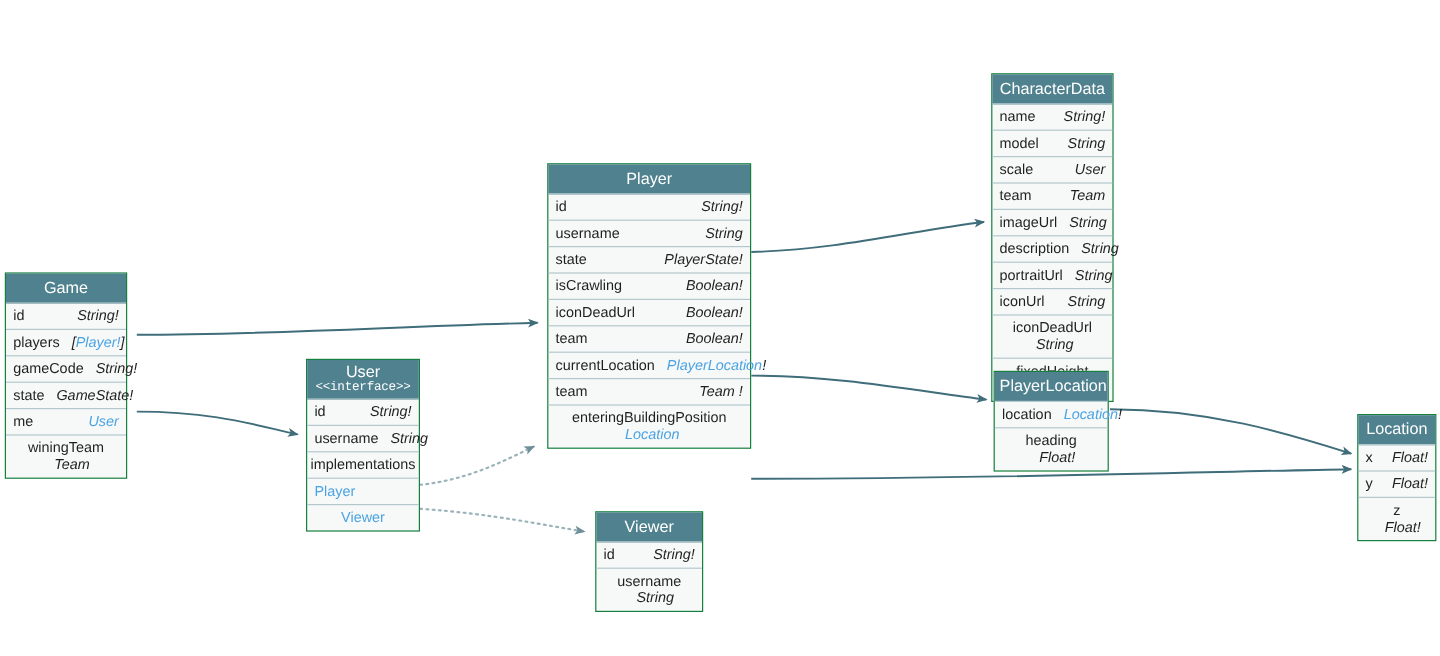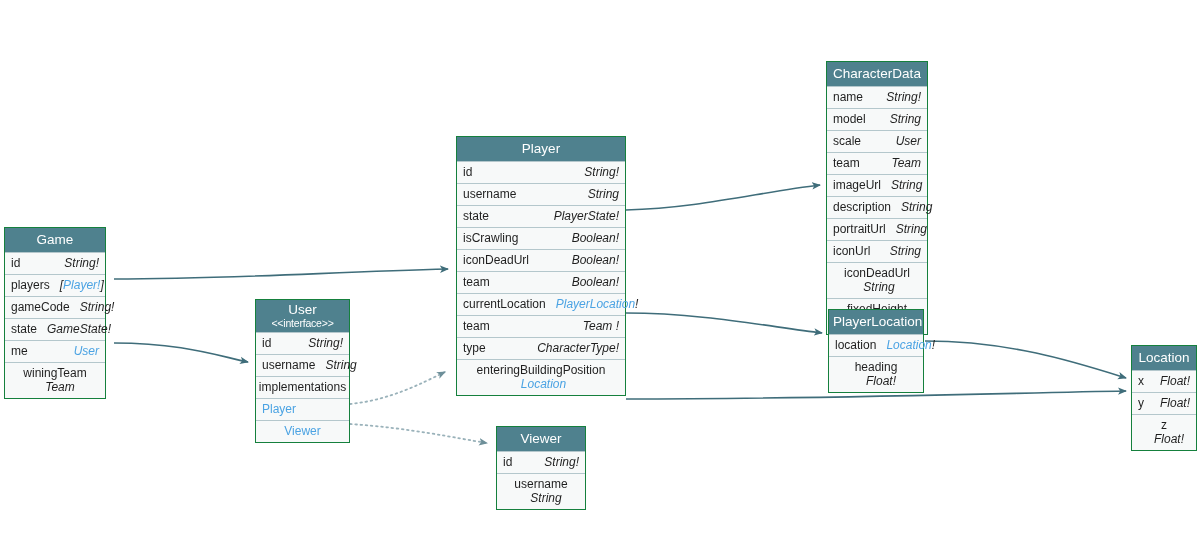--- a/index.html
+++ b/index.html
@@ -26,20 +26,21 @@
     line-height:15px;
     padding:4px 4px 5px 4px;
     border-bottom:1px solid #b4c7cc;
     box-sizing:border-box;
   }
   .ehead .sub{
     display:block;
     font-size:10.5px;
     line-height:12px;
     letter-spacing:-0.2px;
+    font-family:Liberation Mono, monospace;
   }
   .erow{
     display:flex;
     align-items:center;
     justify-content:space-between;
     font-size:12px;
     color:#1f1f1f;
     padding:3px 6px 4px 6px;
     border-bottom:1px solid #b4c7cc;
     box-sizing:border-box;
@@ -168,24 +169,20 @@
       <span class="ftype">Boolean!</span>
     </div>
     <div class="erow">
       <span class="fname">currentLocation</span>
       <span class="ftype lnk">PlayerLocation<span class="dark">!</span></span>
     </div>
     <div class="erow">
       <span class="fname">team</span>
       <span class="ftype">Team !</span>
     </div>
-    <div class="erow">
-      <span class="fname">type</span>
-      <span class="ftype">CharacterType!</span>
-    </div>
     <div class="erow" style="padding-left:5px;padding-right:5px;">
       <span class="fname">enteringBuildingPosition</span>
       <span class="ftype lnk" style="padding-left:5px;">Location</span>
     </div>
   </div>
 
   <div class="entity" style="left:496px;top:426px;width:90px;">
     <div class="ehead">
       <span>Viewer</span>
     </div>

